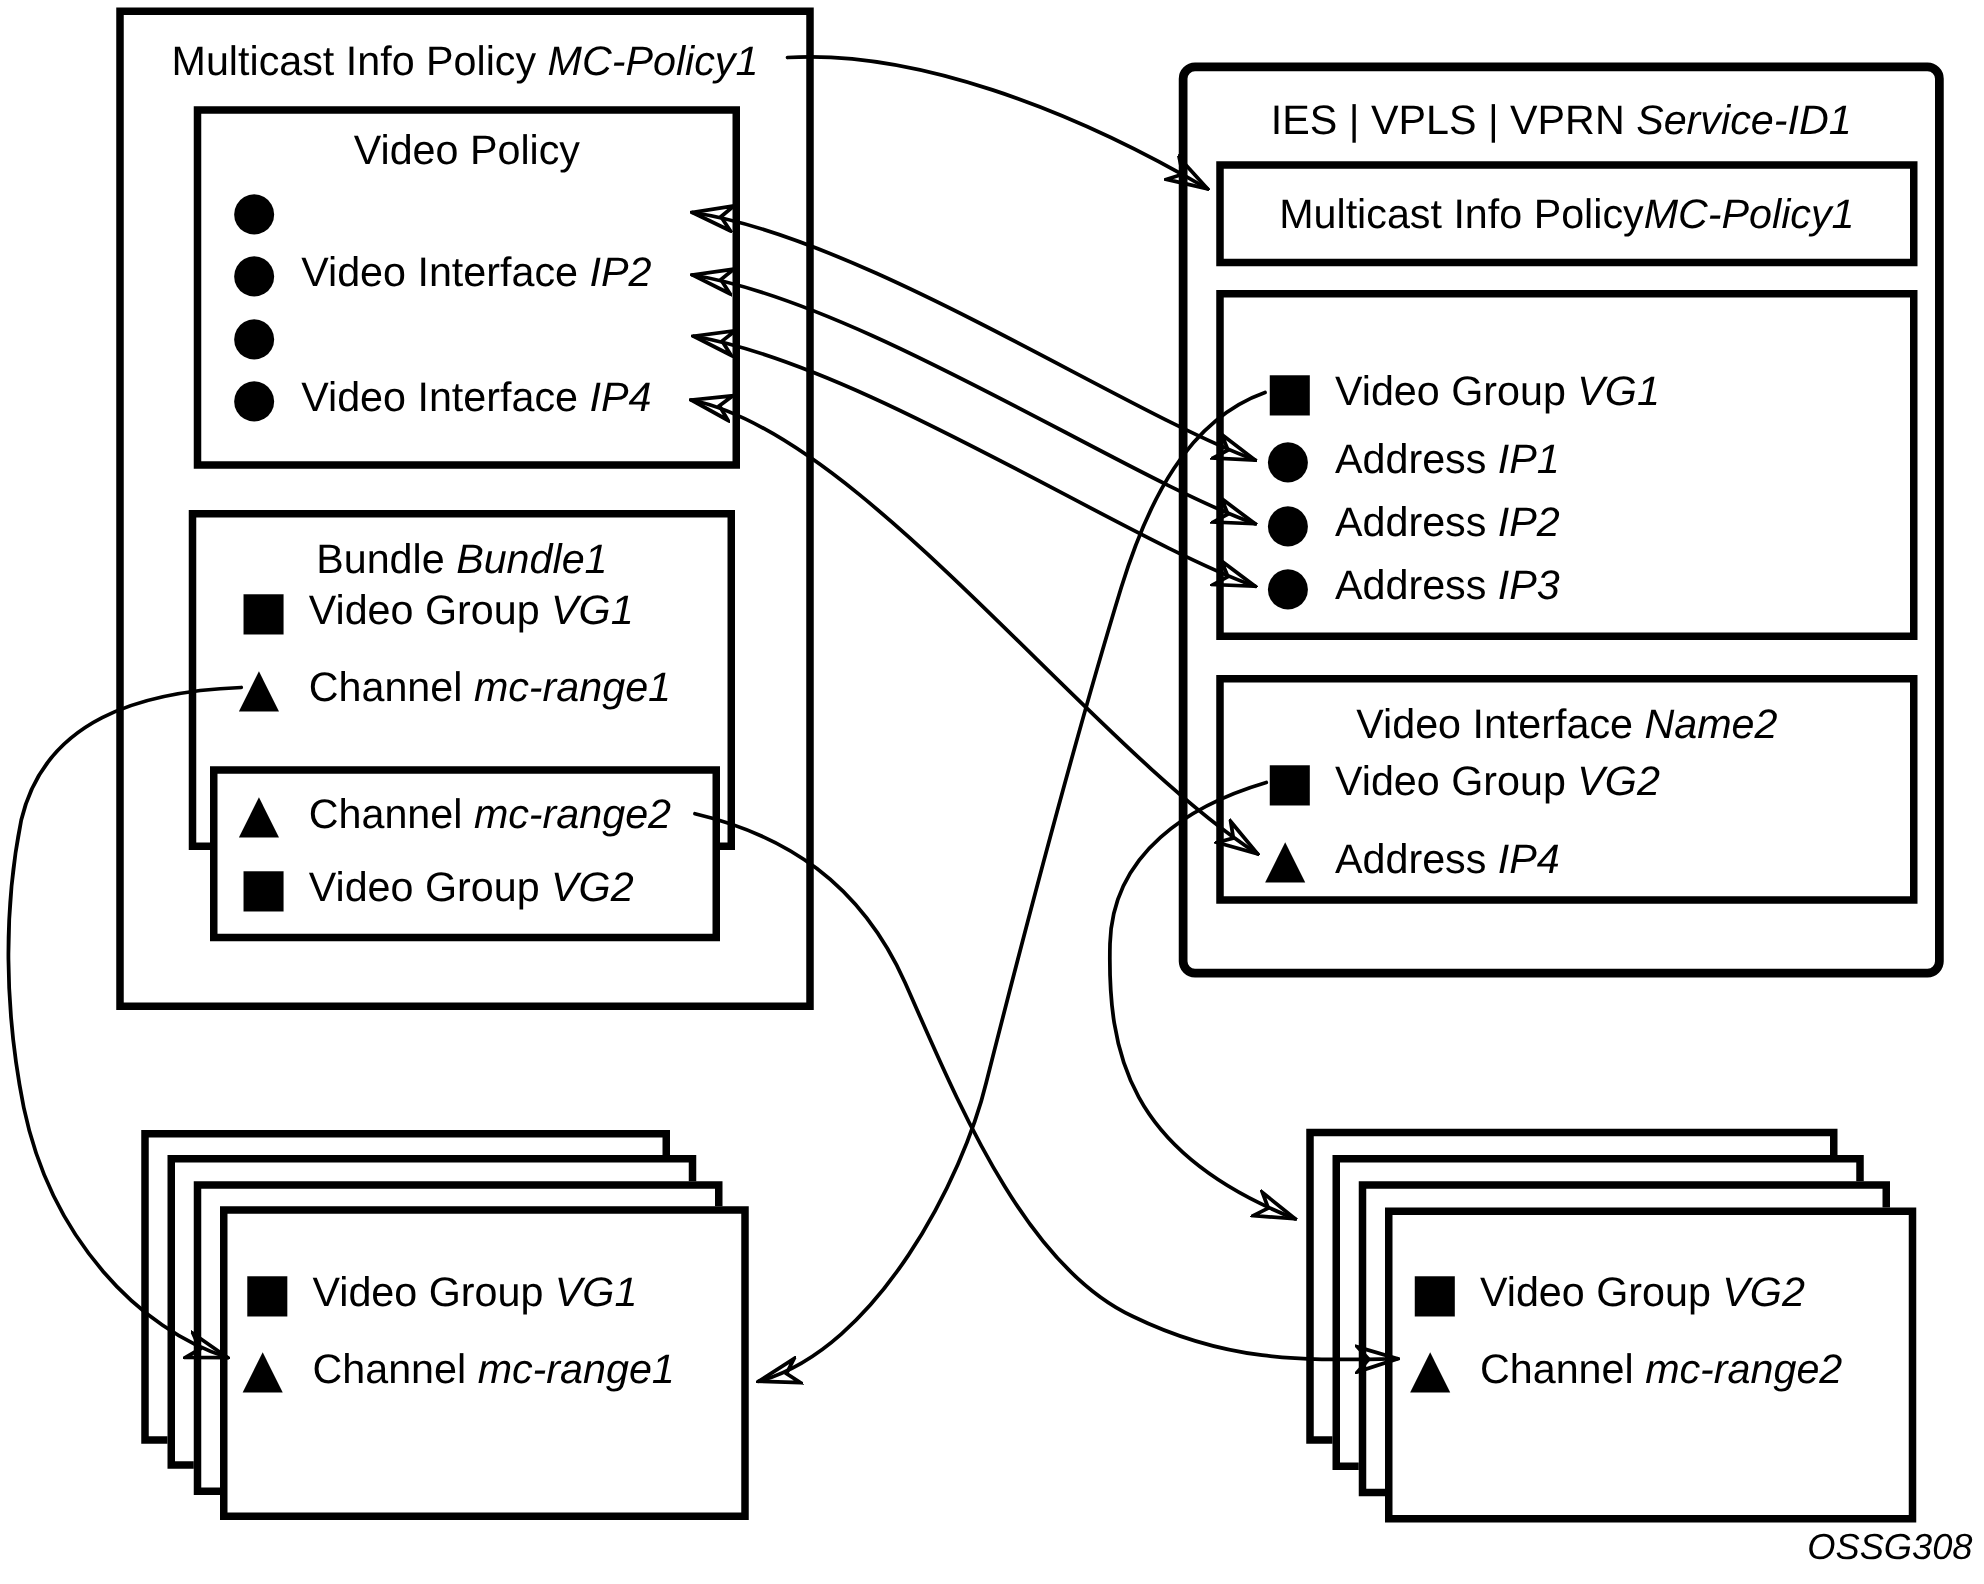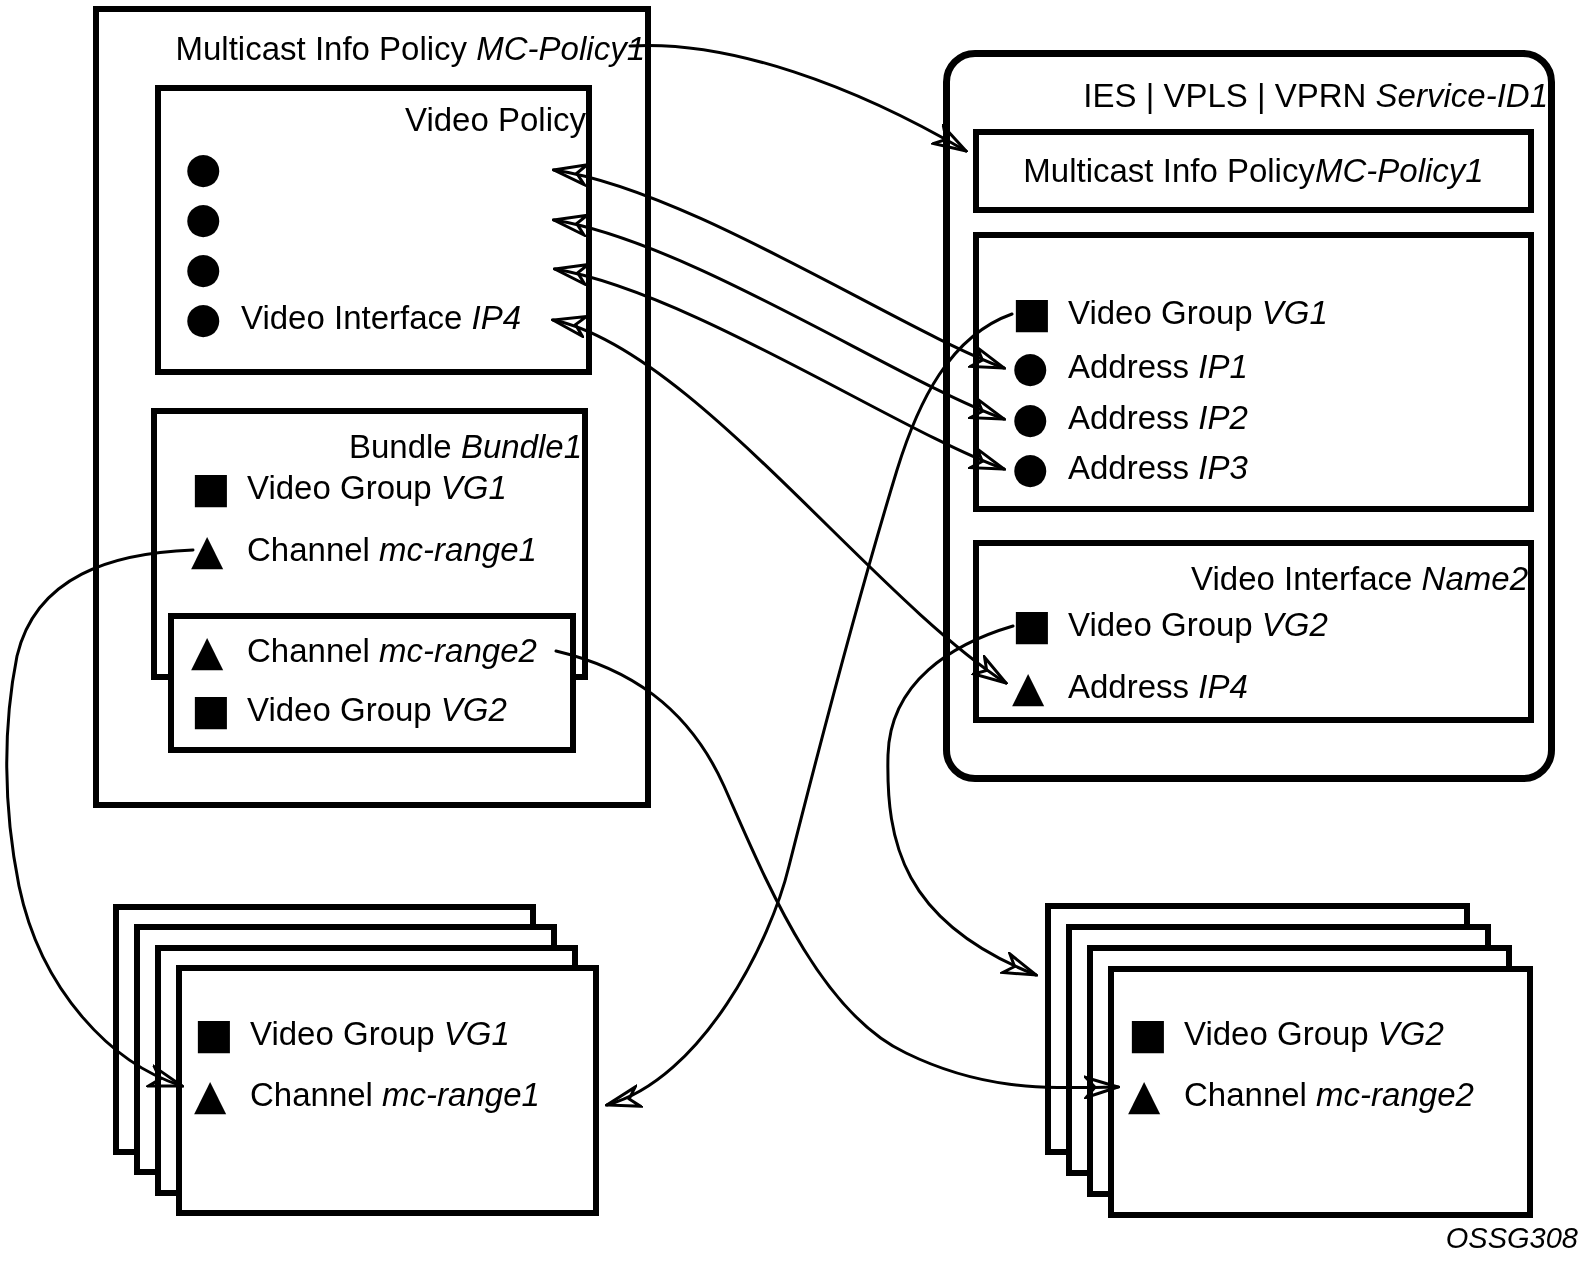--- a/index.html
+++ b/index.html
@@ -1,21 +1,21 @@
 <!DOCTYPE html>
 <html><head>
 <meta charset="utf-8">
 <style>
   html,body{margin:0;padding:0;background:#fff}
   #stage{position:relative;width:1587px;height:1267px;background:#fff;overflow:hidden;
          font-family:"Liberation Sans",sans-serif;color:#000}
   .box{position:absolute;background:#fff;border:6px solid #000;box-sizing:border-box}
-  .svc{border-width:7px;border-radius:32px}
+  .svc{border-width:7px;border-radius:13px}
   .layer{position:absolute;background:#fff;border:6px solid #000;box-sizing:border-box}
-  .title{position:absolute;left:0;right:0;text-align:right;font-size:33px;line-height:42px;white-space:nowrap}
+  .title{position:absolute;left:0;right:0;text-align:center;font-size:33px;line-height:42px;white-space:nowrap}
   .ctr{position:absolute;inset:0;display:flex;align-items:center;justify-content:center;
        font-size:33px;white-space:nowrap}
   .row{position:absolute;display:flex;align-items:center;height:42px;font-size:33px;white-space:nowrap}
   .mk{font-family:"DejaVu Sans",sans-serif;font-size:42px;width:56px;line-height:1;display:inline-block}
   i{font-style:italic}
   #wires{position:absolute;left:0;top:0;width:1587px;height:1267px;pointer-events:none}
   #wires path{fill:none;stroke:#000;stroke-width:3;stroke-linecap:round}
   .figid{position:absolute;left:1378px;top:1222px;width:200px;text-align:right;
          font-family:Liberation Sans, sans-serif;font-style:italic;font-size:29px}
 </style>
@@ -27,20 +27,21 @@
   <div class="box" style="left:93px;top:6px;width:558px;height:802px">
     <div class="title" style="top:16px"><span>Multicast Info Policy </span><i>MC-Policy1</i></div>
 
     <div class="box" style="left:56px;top:73px;width:437px;height:290px">
       <div class="title" style="top:8px">Video Policy</div>
       <div class="row" style="left:24px;top:56px">
         <span class="mk">●</span>
       </div>
       <div class="row" style="left:24px;top:106px">
         <span class="mk">●</span>
+        <span><span>Video Interface </span><i>IP2</i></span>
       </div>
       <div class="row" style="left:24px;top:156px">
         <span class="mk">●</span>
       </div>
       <div class="row" style="left:24px;top:206px">
         <span class="mk">●</span>
         <span><span>Video Interface </span><i>IP4</i></span>
       </div>
     </div>
 

